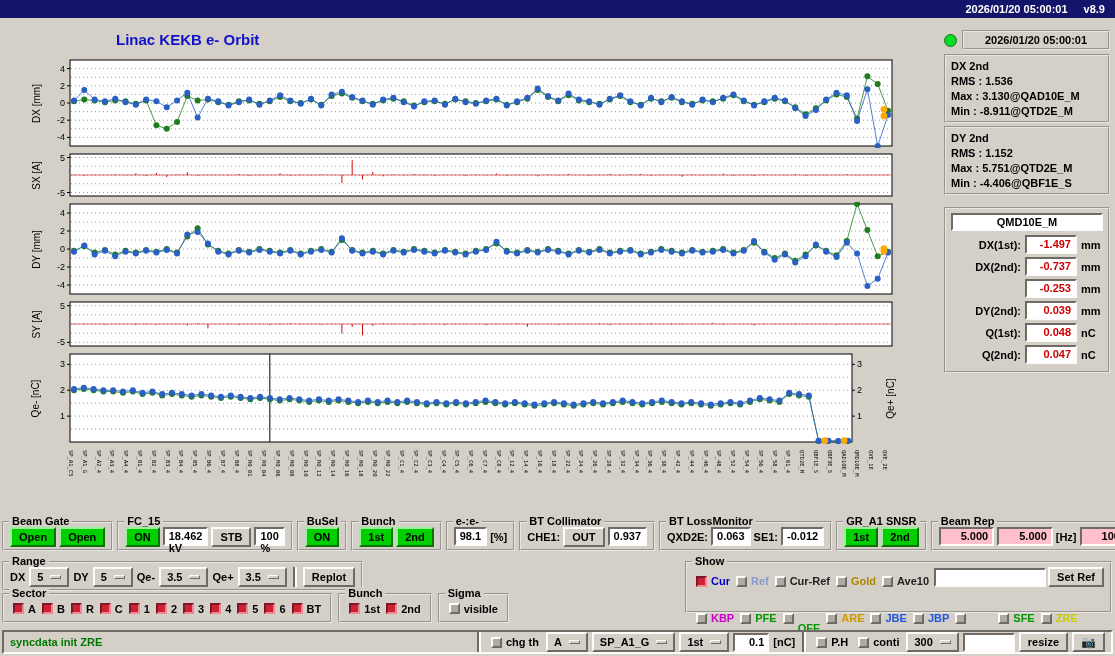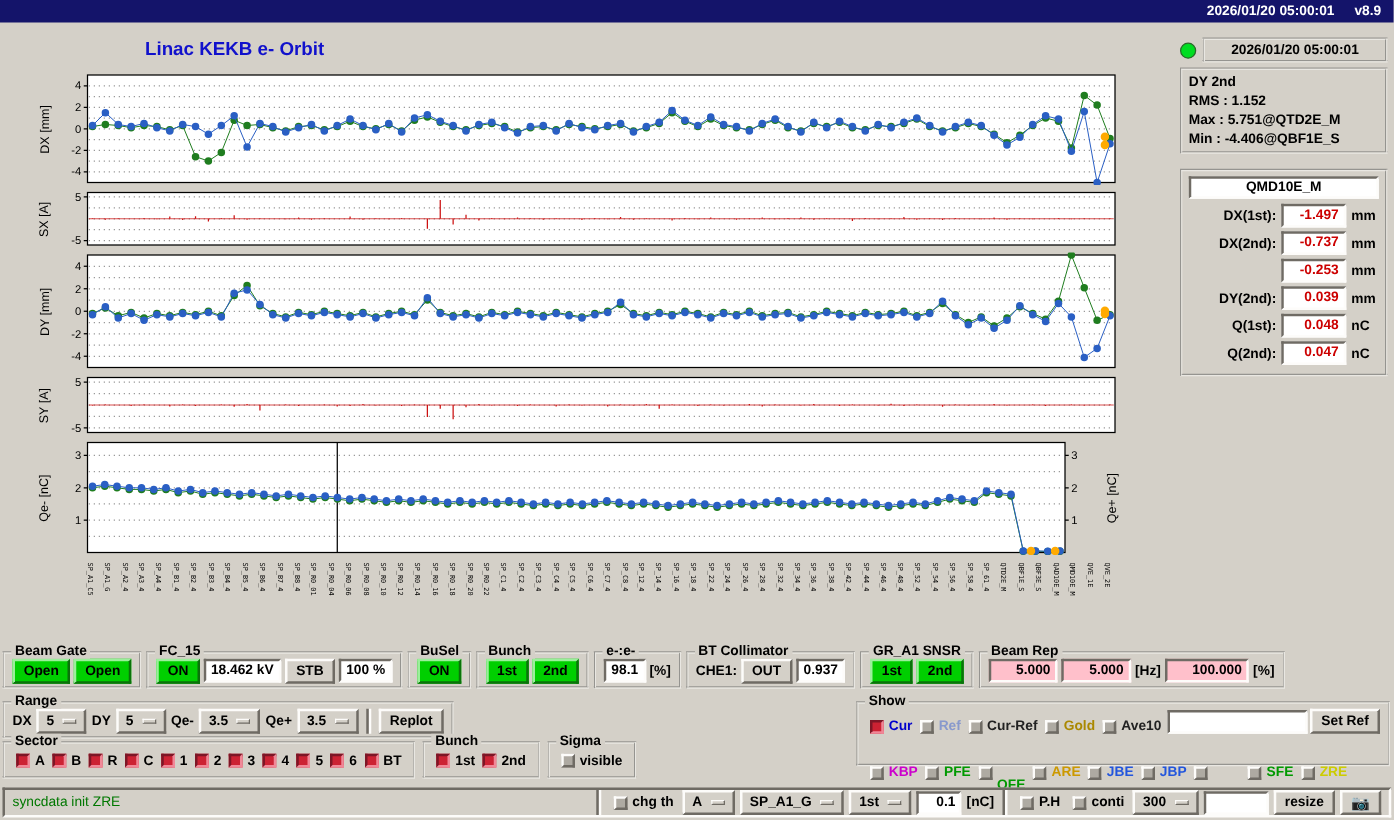--- a/index.html
+++ b/index.html
@@ -71,21 +71,21 @@
   #row2 { position:absolute; top:561px; left:2px; display:flex; gap:6px; }
   #row3 { position:absolute; top:593px; left:2px; display:flex; gap:6px; }
   #show-wrap { position:absolute; top:561px; right:3px; }
   .show-gbox { height:52px; align-items:flex-start; }
   .show-col { display:flex; flex-direction:column; gap:2px; }
   .show-row { display:flex; align-items:flex-end; gap:2px; }
   .cbrow { display:inline-flex; align-items:center; }
   .statusbar { position:absolute; left:2px; right:2px; top:630px; height:24px; background:var(--face);
     border:2px solid; border-color:var(--dark) var(--lite) var(--lite) var(--dark);
     display:flex; align-items:center; gap:4px; padding:0 6px; }
-  .status-msg { color:var(--status-green,#007700); font-weight:normal; margin-right:auto; }
+  .status-msg { color:var(--status-green,#007700); font-weight:bold; margin-right:auto; }
   .cam span { font-size:12px; }
 </style>
 </head>
 <body>
 
 <div class="titlebar">
   <span>2026/01/20 05:00:01</span>
   <span>v8.9</span>
 </div>
 
@@ -928,20 +928,26 @@
     </div>
   </div>
 
 <div id="rpanel">
   <div class="tsrow">
     <div class="led"></div>
     <div class="tsbox">2026/01/20 05:00:01</div>
   </div>
 
   <div class="statbox">
+    <div>DX 2nd</div>
+    <div>RMS : 1.536</div>
+    <div>Max : 3.130@QAD10E_M</div>
+    <div>Min : -8.911@QTD2E_M</div>
+  </div>
+  <div class="statbox">
     <div>DY 2nd</div>
     <div>RMS : 1.152</div>
     <div>Max : 5.751@QTD2E_M</div>
     <div>Min : -4.406@QBF1E_S</div>
   </div>
 
   <div class="monbox">
     <div class="mon-title">QMD10E_M</div>
     <div class="mon-row">
       <span class="mon-lbl">DX(1st):</span>
@@ -1001,20 +1007,27 @@
   <div class="gbox">
     <span class="gtitle">e-:e-</span>
     <span class="field">98.1</span>
     <span class="cblbl">[%]</span>
   </div>
   <div class="gbox">
     <span class="gtitle">BT Collimator</span>
     <span class="cblbl">CHE1:</span>
     <button class="btn">OUT</button>
     <span class="field">0.937</span>
+  </div>
+  <div class="gbox">
+    <span class="gtitle">BT LossMonitor</span>
+    <span class="cblbl">QXD2E:</span>
+    <span class="field">0.063</span>
+    <span class="cblbl">SE1:</span>
+    <span class="field">-0.012</span>
   </div>
   <div class="gbox">
     <span class="gtitle">GR_A1 SNSR</span>
     <button class="btn on-green">1st</button>
     <button class="btn on-green">2nd</button>
   </div>
   <div class="gbox">
     <span class="gtitle">Beam Rep</span>
     <span class="field pink">5.000</span>
     <span class="field pink">5.000</span>

